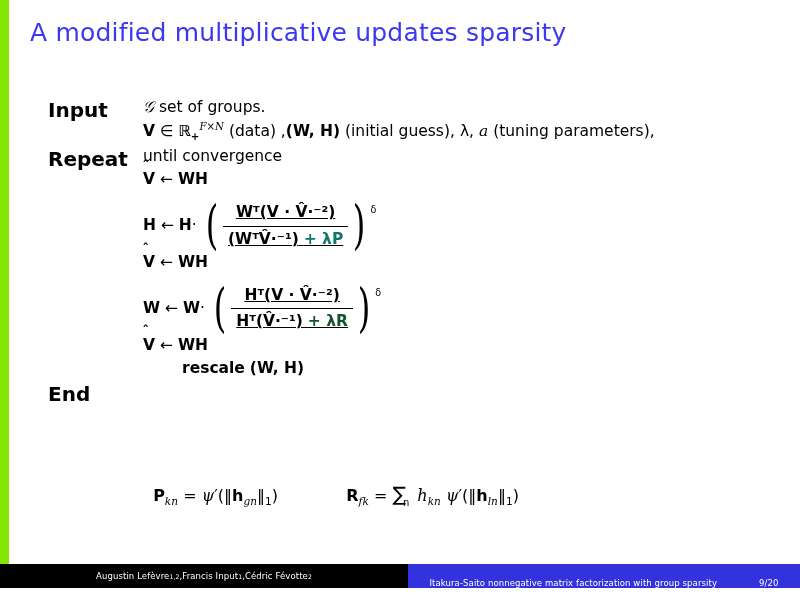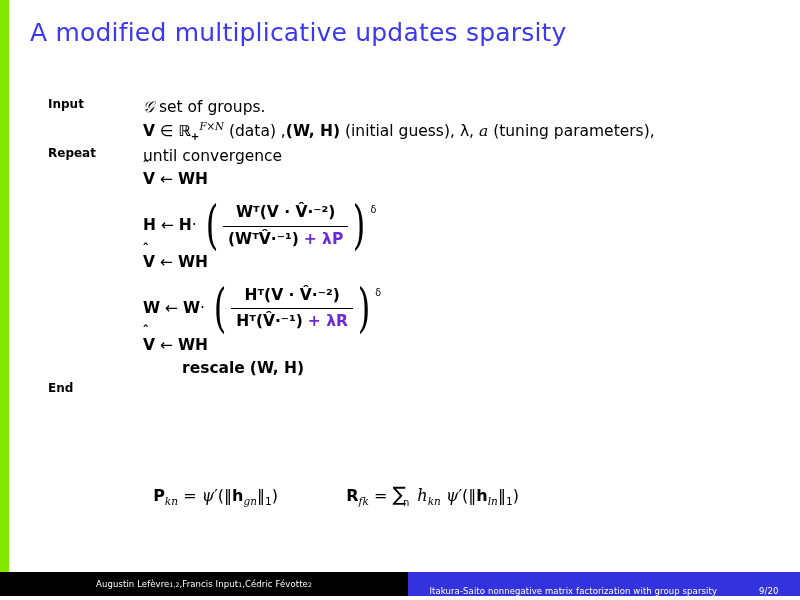--- a/index.html
+++ b/index.html
@@ -40,21 +40,21 @@
     color: #000;
   }
   .algo-row {
     display: flex;
     align-items: flex-start;
   }
   .kw {
     font-weight: bold;
     width: 95px;
     flex: 0 0 95px;
-    font-size: 12px;
+    font-size: 20px;
     line-height: 1.45;
   }
   .body-col {
     flex: 1 1 auto;
     line-height: 1.45;
   }
   .mathline {
     line-height: 1.5;
     white-space: nowrap;
   }
@@ -91,20 +91,21 @@
     transform: scaleX(0.62);
     display: inline-block;
     font-family: "DejaVu Serif", serif;
   }
   .frac {
     display: inline-flex;
     flex-direction: column;
     align-items: center;
     vertical-align: middle;
     margin: 0 1px;
+    text-decoration: underline;
   }
   .frac .num { padding: 0 5px 1px 5px; white-space: nowrap; }
   .frac .den { padding: 1px 5px 0 5px; border-top: 1.6px solid #000; white-space: nowrap; }
   .expo {
     font-size: 0.62em;
     align-self: flex-start;
     margin-top: 2px;
     margin-left: 1px;
   }
   .eqgap { margin-top: 10px; }
@@ -123,21 +124,21 @@
     font-size: 1.25em;
     font-family: "DejaVu Sans", sans-serif;
     position: relative;
     display: inline-block;
   }
   .bigsum > sub { font-size: 0.5em; position: relative; left: -3px; }
 
   
   #footer {
     position: absolute;
-    left: 0; bottom: 4px;
+    left: 0; bottom: 12px;
     width: 800px; height: 24px;
     display: flex;
     align-items: stretch;
     font-size: 8.5px;
   }
   #footer-left {
     flex: 0 0 408px;
     display: flex;
     align-items: center;
     justify-content: center;
@@ -197,42 +198,42 @@
       </div>
 
       <div class="mathline eqgap">
         <span class="mvar">H</span>
         <span class="rm">←</span>
         <span class="mvar">H</span><span class="rm">·</span>
         <span class="fracexpr">
           <span class="bigparen">(</span>
           <span class="frac">
             <span class="num mvar">Wᵀ(V · V̂·⁻²)</span>
-            <span class="den"><span class="mvar">(WᵀV̂·⁻¹)</span> <span class="red" style="color: #6d28d9;">+ λP</span></span>
+            <span class="den"><span class="mvar">(WᵀV̂·⁻¹)</span> <span class="red" style="color: #0f766e;">+ λP</span></span>
           </span>
           <span class="bigparen">)</span>
           <span class="expo rm">δ</span>
         </span>
       </div>
 
       <div class="mathline">
         <span class="hatwrap mvar"><span class="hat">̂</span><span>V</span></span>
         <span class="rm">←</span>
         <span class="mvar">WH</span>
       </div>
 
       <div class="mathline eqgap">
         <span class="mvar">W</span>
         <span class="rm">←</span>
         <span class="mvar">W</span><span class="rm">·</span>
         <span class="fracexpr">
           <span class="bigparen">(</span>
           <span class="frac">
             <span class="num mvar">Hᵀ(V · V̂·⁻²)</span>
-            <span class="den"><span class="mvar">Hᵀ(V̂·⁻¹)</span> <span class="red" style="color: #6d28d9; margin-top: 16px;">+ λR</span></span>
+            <span class="den"><span class="mvar">Hᵀ(V̂·⁻¹)</span> <span class="red" style="color: #14532d; margin-top: 16px;">+ λR</span></span>
           </span>
           <span class="bigparen">)</span>
           <span class="expo rm">δ</span>
         </span>
       </div>
 
       <div class="mathline">
         <span class="hatwrap mvar"><span class="hat">̂</span><span>V</span></span>
         <span class="rm">←</span>
         <span class="mvar">WH</span>

